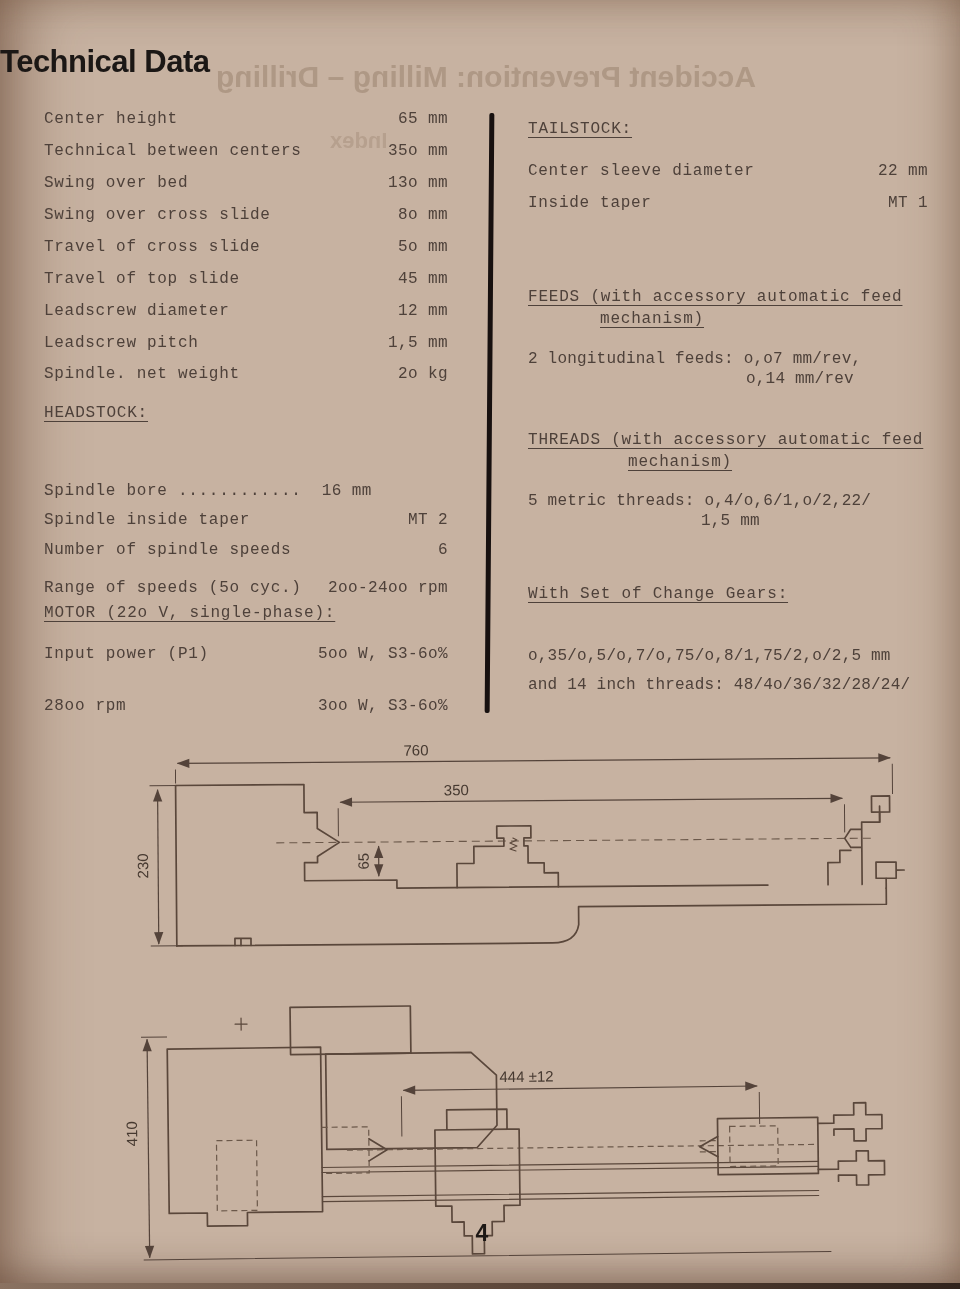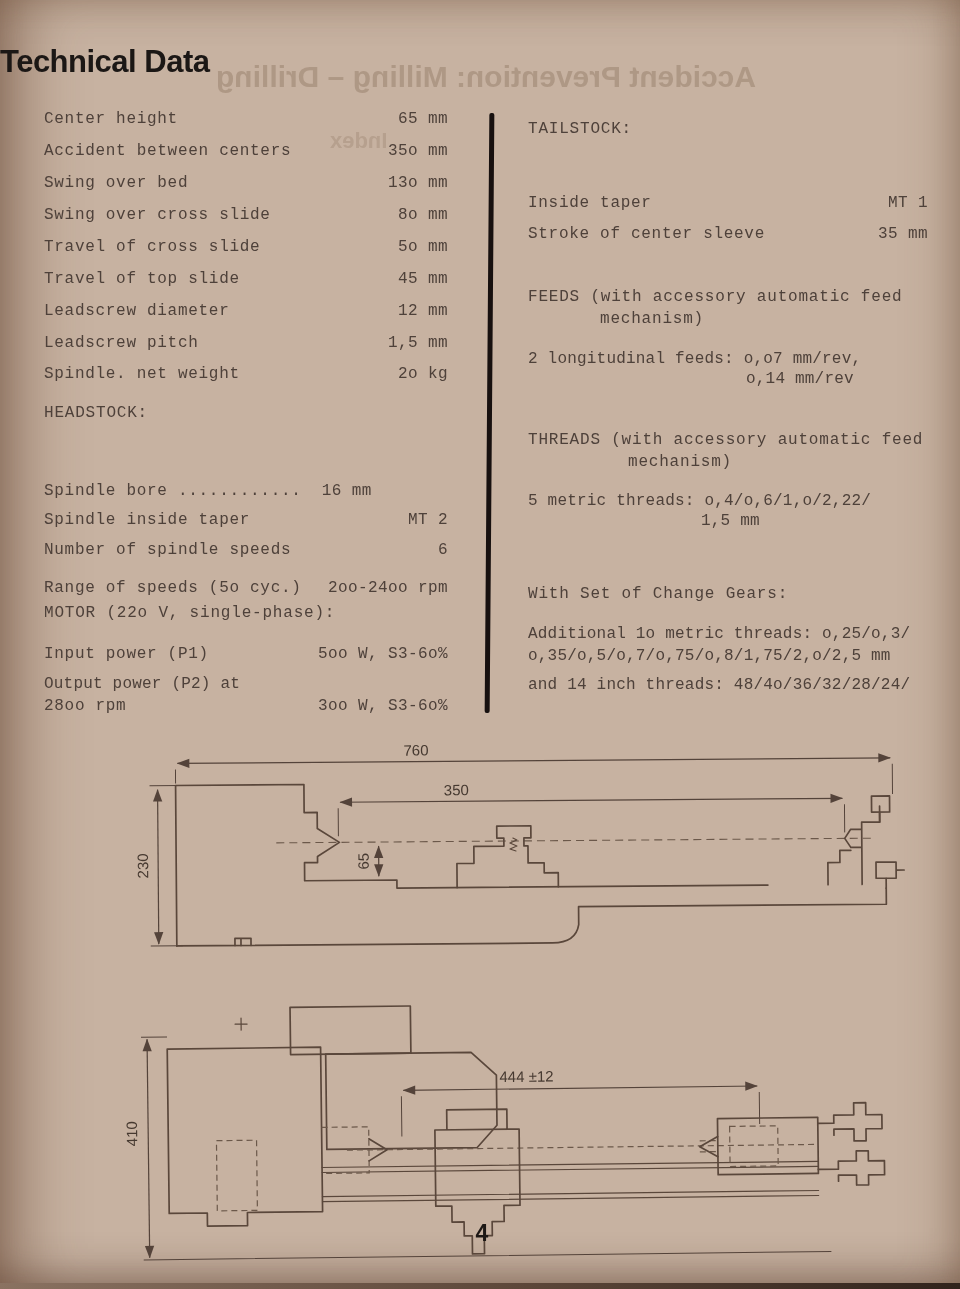--- a/index.html
+++ b/index.html
@@ -30,21 +30,21 @@
     color:rgba(104,76,54,.26);filter:blur(.7px);white-space:nowrap;
   }
   .ghost-title{top:60px;left:138px;width:696px;font-size:30px;text-align:center;}
   .ghost-index{top:128px;left:330px;font-size:22px;color:rgba(104,76,54,.18);}
   .row{position:absolute;font-size:16px;letter-spacing:.7px;white-space:nowrap;font-family:Liberation Mono, monospace;}
   .lcol{left:44px;width:404px;}
   .rcol{left:528px;width:400px;}
   .row .val{position:absolute;right:0;top:0;letter-spacing:.4px;}
   .row.inline .val{position:static;margin-left:10px;}
   .heading{position:absolute;font-size:16px;letter-spacing:.8px;white-space:nowrap;}
-  .u{text-underline-offset:4px;}
+  .u{text-decoration:underline;text-underline-offset:4px;}
   .para{position:absolute;font-size:16px;letter-spacing:.2px;white-space:nowrap;}
   .divider{position:absolute;left:487px;top:113px;width:5px;height:600px;background:#17100f;transform:rotate(.45deg);border-radius:2px;}
   .drawing{position:absolute;}
   .side-view{left:126px;top:740px;width:782px;height:227px;transform:rotate(-.45deg);}
   .plan-view{left:116px;top:976px;width:802px;height:292px;transform:rotate(-.7deg);}
   svg{display:block;width:100%;height:100%;}
   svg .ol{fill:none;stroke:#5a473b;stroke-width:1.7;stroke-linejoin:round;stroke-linecap:round;}
   svg .dim{fill:none;stroke:#54433a;stroke-width:1.2;}
   svg .ext{fill:none;stroke:#54433a;stroke-width:1;}
   svg .cl{fill:none;stroke:#6b584a;stroke-width:1.1;stroke-dasharray:8 5;}
@@ -61,21 +61,21 @@
   <div class="ghost ghost-title">Accident Prevention: Milling – Drilling</div>
   <div class="ghost ghost-index">Index</div>
 
   <div class="title">Technical Data</div>
 
   <div class="row lcol" style="top:110px">
     <span class="lbl">Center height</span>
     <span class="val">65 mm</span>
   </div>
   <div class="row lcol" style="top:142px">
-    <span class="lbl">Accident between centers</span>
+    <span class="lbl">Technical between centers</span>
     <span class="val">35o mm</span>
   </div>
   <div class="row lcol" style="top:174px">
     <span class="lbl">Swing over bed</span>
     <span class="val">13o mm</span>
   </div>
   <div class="row lcol" style="top:206px">
     <span class="lbl">Swing over cross slide</span>
     <span class="val">8o mm</span>
   </div>
@@ -120,39 +120,38 @@
     <span class="val">2oo-24oo rpm</span>
   </div>
 
   <div class="heading lcol" style="top:604px">
     <span class="u">MOTOR (22o V, single-phase):</span>
   </div>
   <div class="row lcol" style="top:645px">
     <span class="lbl">Input power (P1)</span>
     <span class="val">5oo W, S3-6o%</span>
   </div>
-  <div class="para lcol" style="top:675px">Output power (P2) at</div>
   <div class="row lcol" style="top:697px">
     <span class="lbl">28oo rpm</span>
     <span class="val">3oo W, S3-6o%</span>
   </div>
 
   <div class="divider"></div>
 
   <div class="heading rcol" style="top:120px">
     <span class="u">TAILSTOCK:</span>
   </div>
+  <div class="row rcol" style="top:162px">
+    <span class="lbl">Center sleeve diameter</span>
+    <span class="val">22 mm</span>
+  </div>
   <div class="row rcol" style="top:194px">
     <span class="lbl">Inside taper</span>
     <span class="val">MT 1</span>
   </div>
-  <div class="row rcol" style="top:225px">
-    <span class="lbl">Stroke of center sleeve</span>
-    <span class="val">35 mm</span>
-  </div>
 
   <div class="heading rcol" style="top:288px">
     <span class="u">FEEDS (with accessory automatic feed</span>
   </div>
   <div class="heading rcol" style="top:310px;padding-left:72px">
     <span class="u">mechanism)</span>
   </div>
   <div class="para rcol" style="top:350px">2 longitudinal feeds: o,o7 mm/rev,</div>
   <div class="para rcol" style="top:370px;padding-left:218px">o,14 mm/rev</div>
 
@@ -161,21 +160,20 @@
   </div>
   <div class="heading rcol" style="top:453px;padding-left:100px">
     <span class="u">mechanism)</span>
   </div>
   <div class="para rcol" style="top:492px">5 metric threads: o,4/o,6/1,o/2,22/</div>
   <div class="para rcol" style="top:512px;padding-left:173px">1,5 mm</div>
 
   <div class="heading rcol" style="top:585px">
     <span class="u">With Set of Change Gears:</span>
   </div>
-  <div class="para rcol" style="top:625px">Additional 1o metric threads: o,25/o,3/</div>
   <div class="para rcol" style="top:647px">o,35/o,5/o,7/o,75/o,8/1,75/2,o/2,5 mm</div>
   <div class="para rcol" style="top:676px">and 14 inch threads: 48/4o/36/32/28/24/</div>
 
   <div class="drawing side-view">
     <svg viewBox="0 0 780 225">
       <defs>
         <marker id="ar1" viewBox="0 0 10 8" markerWidth="11" markerHeight="9" refX="9.5" refY="4" orient="auto-start-reverse">
           <path d="M0.5,0.5 L10,4 L0.5,7.5 Z" fill="#54433a"></path>
         </marker>
       </defs>

